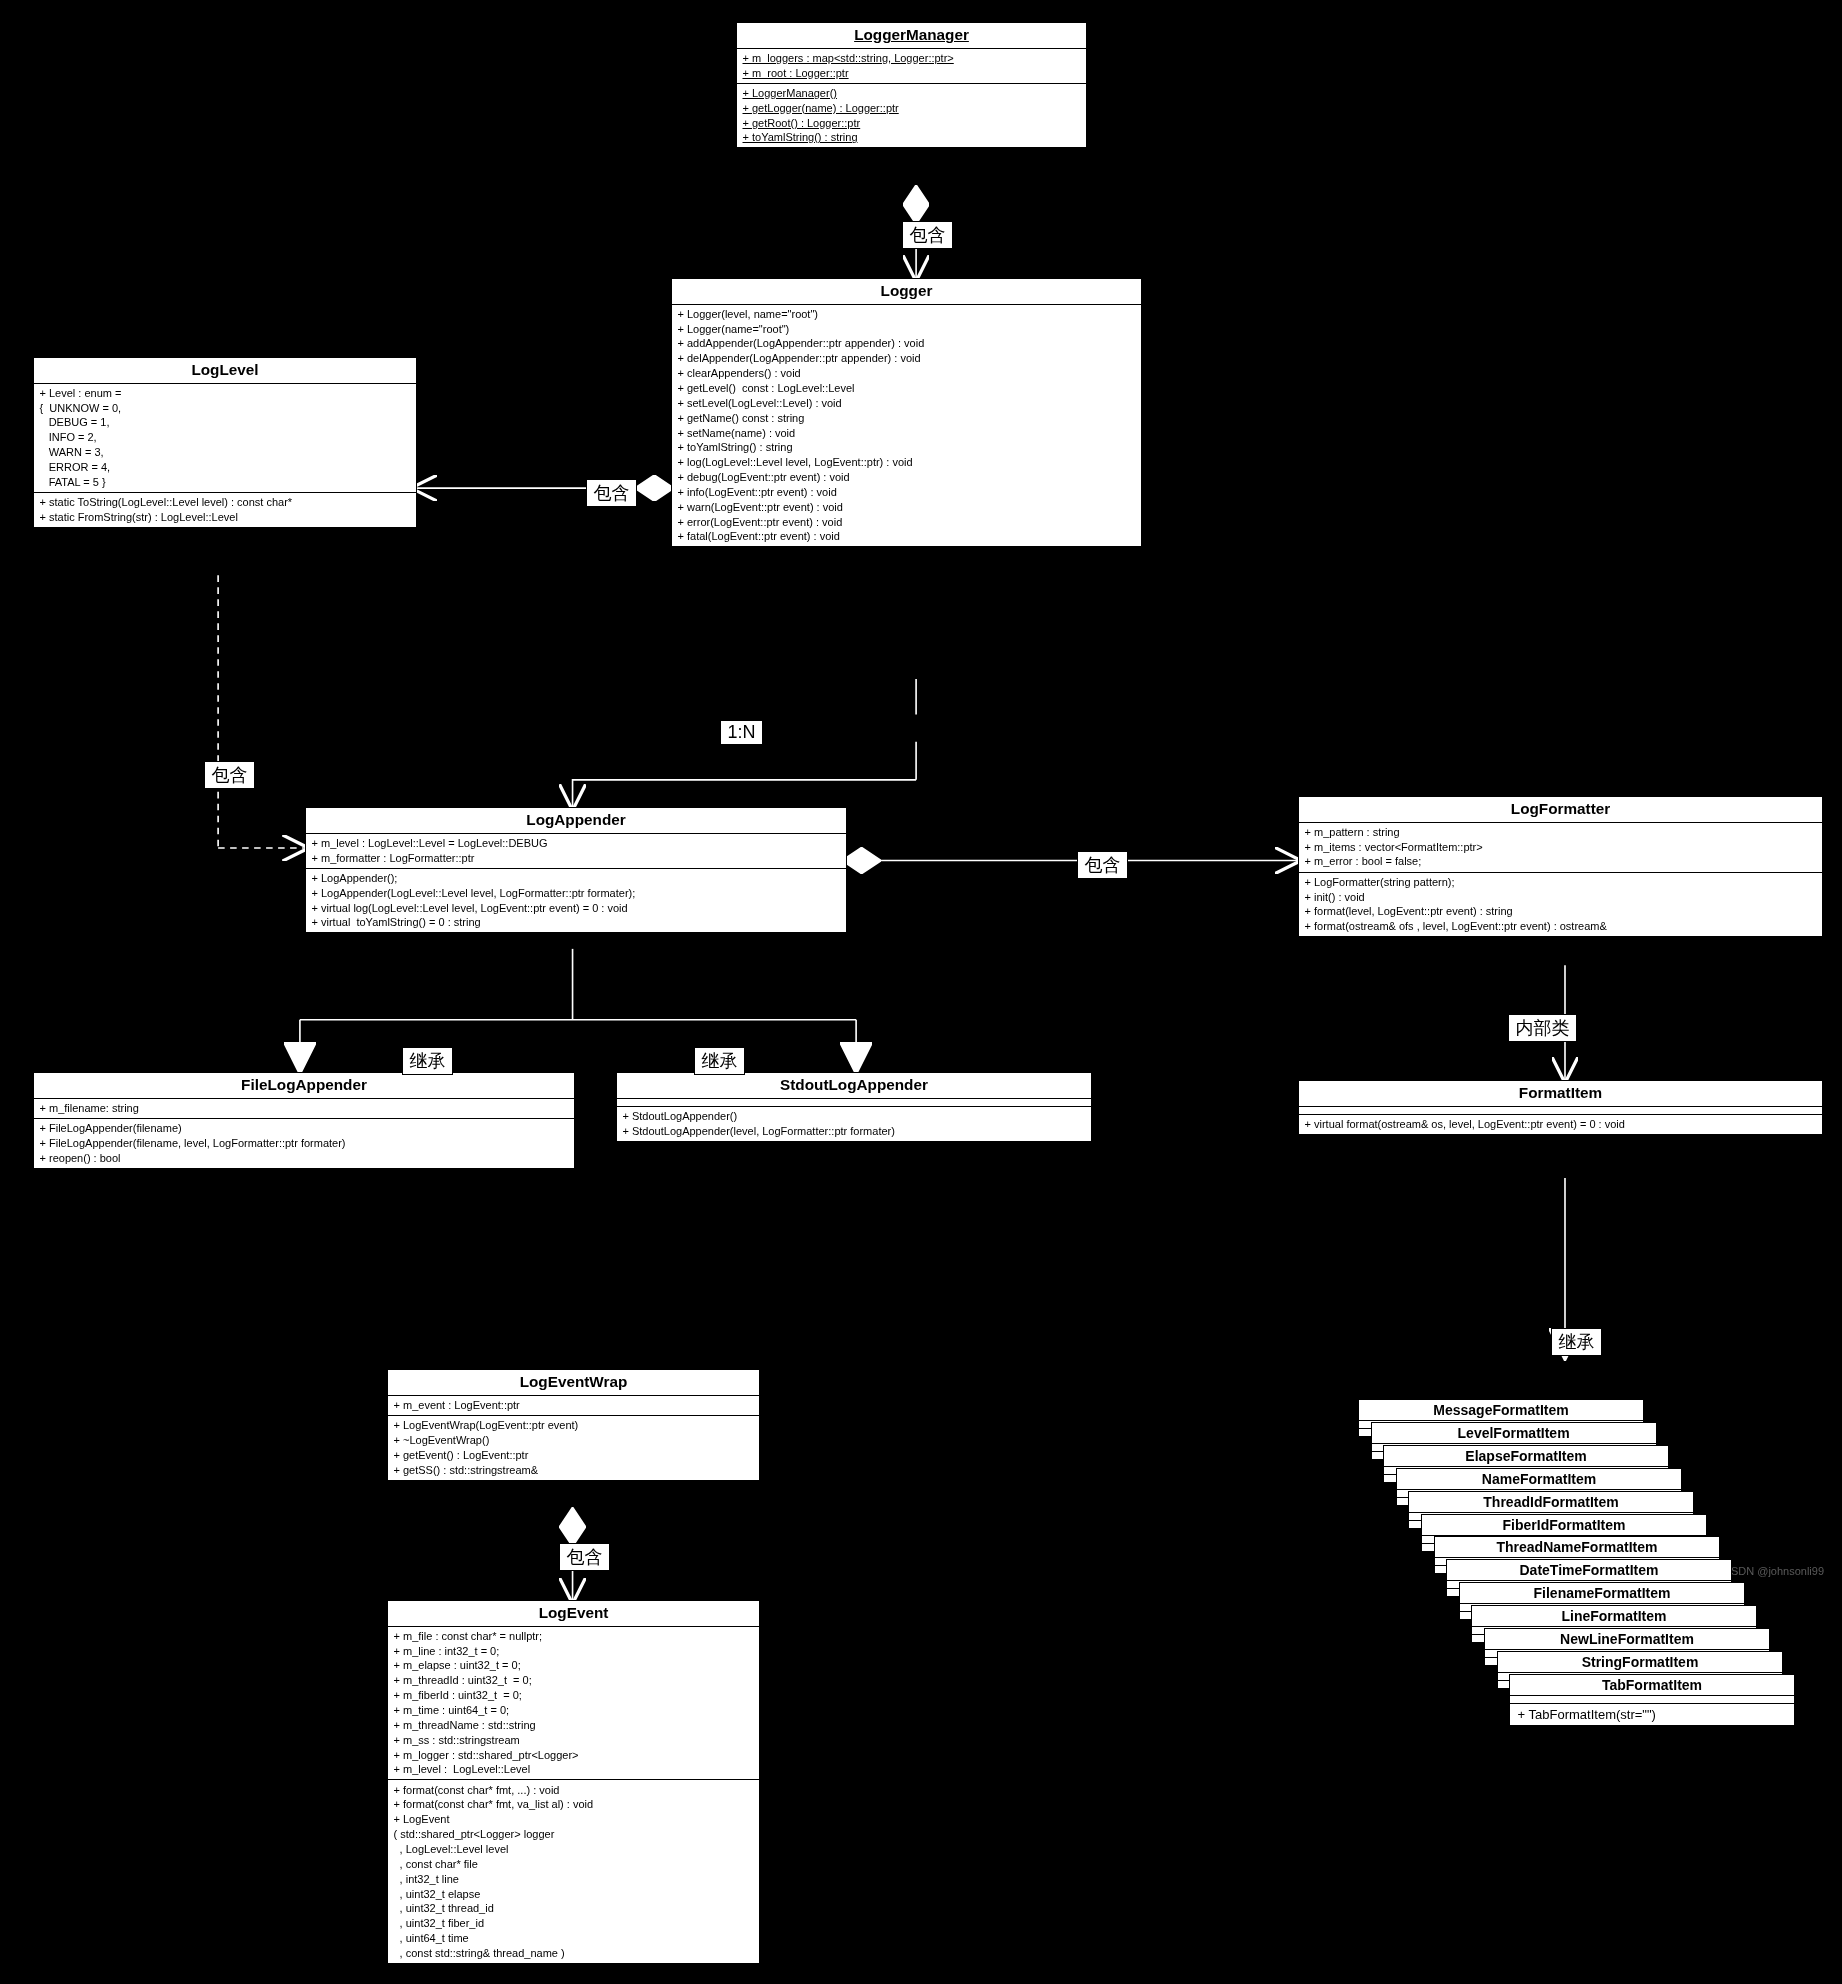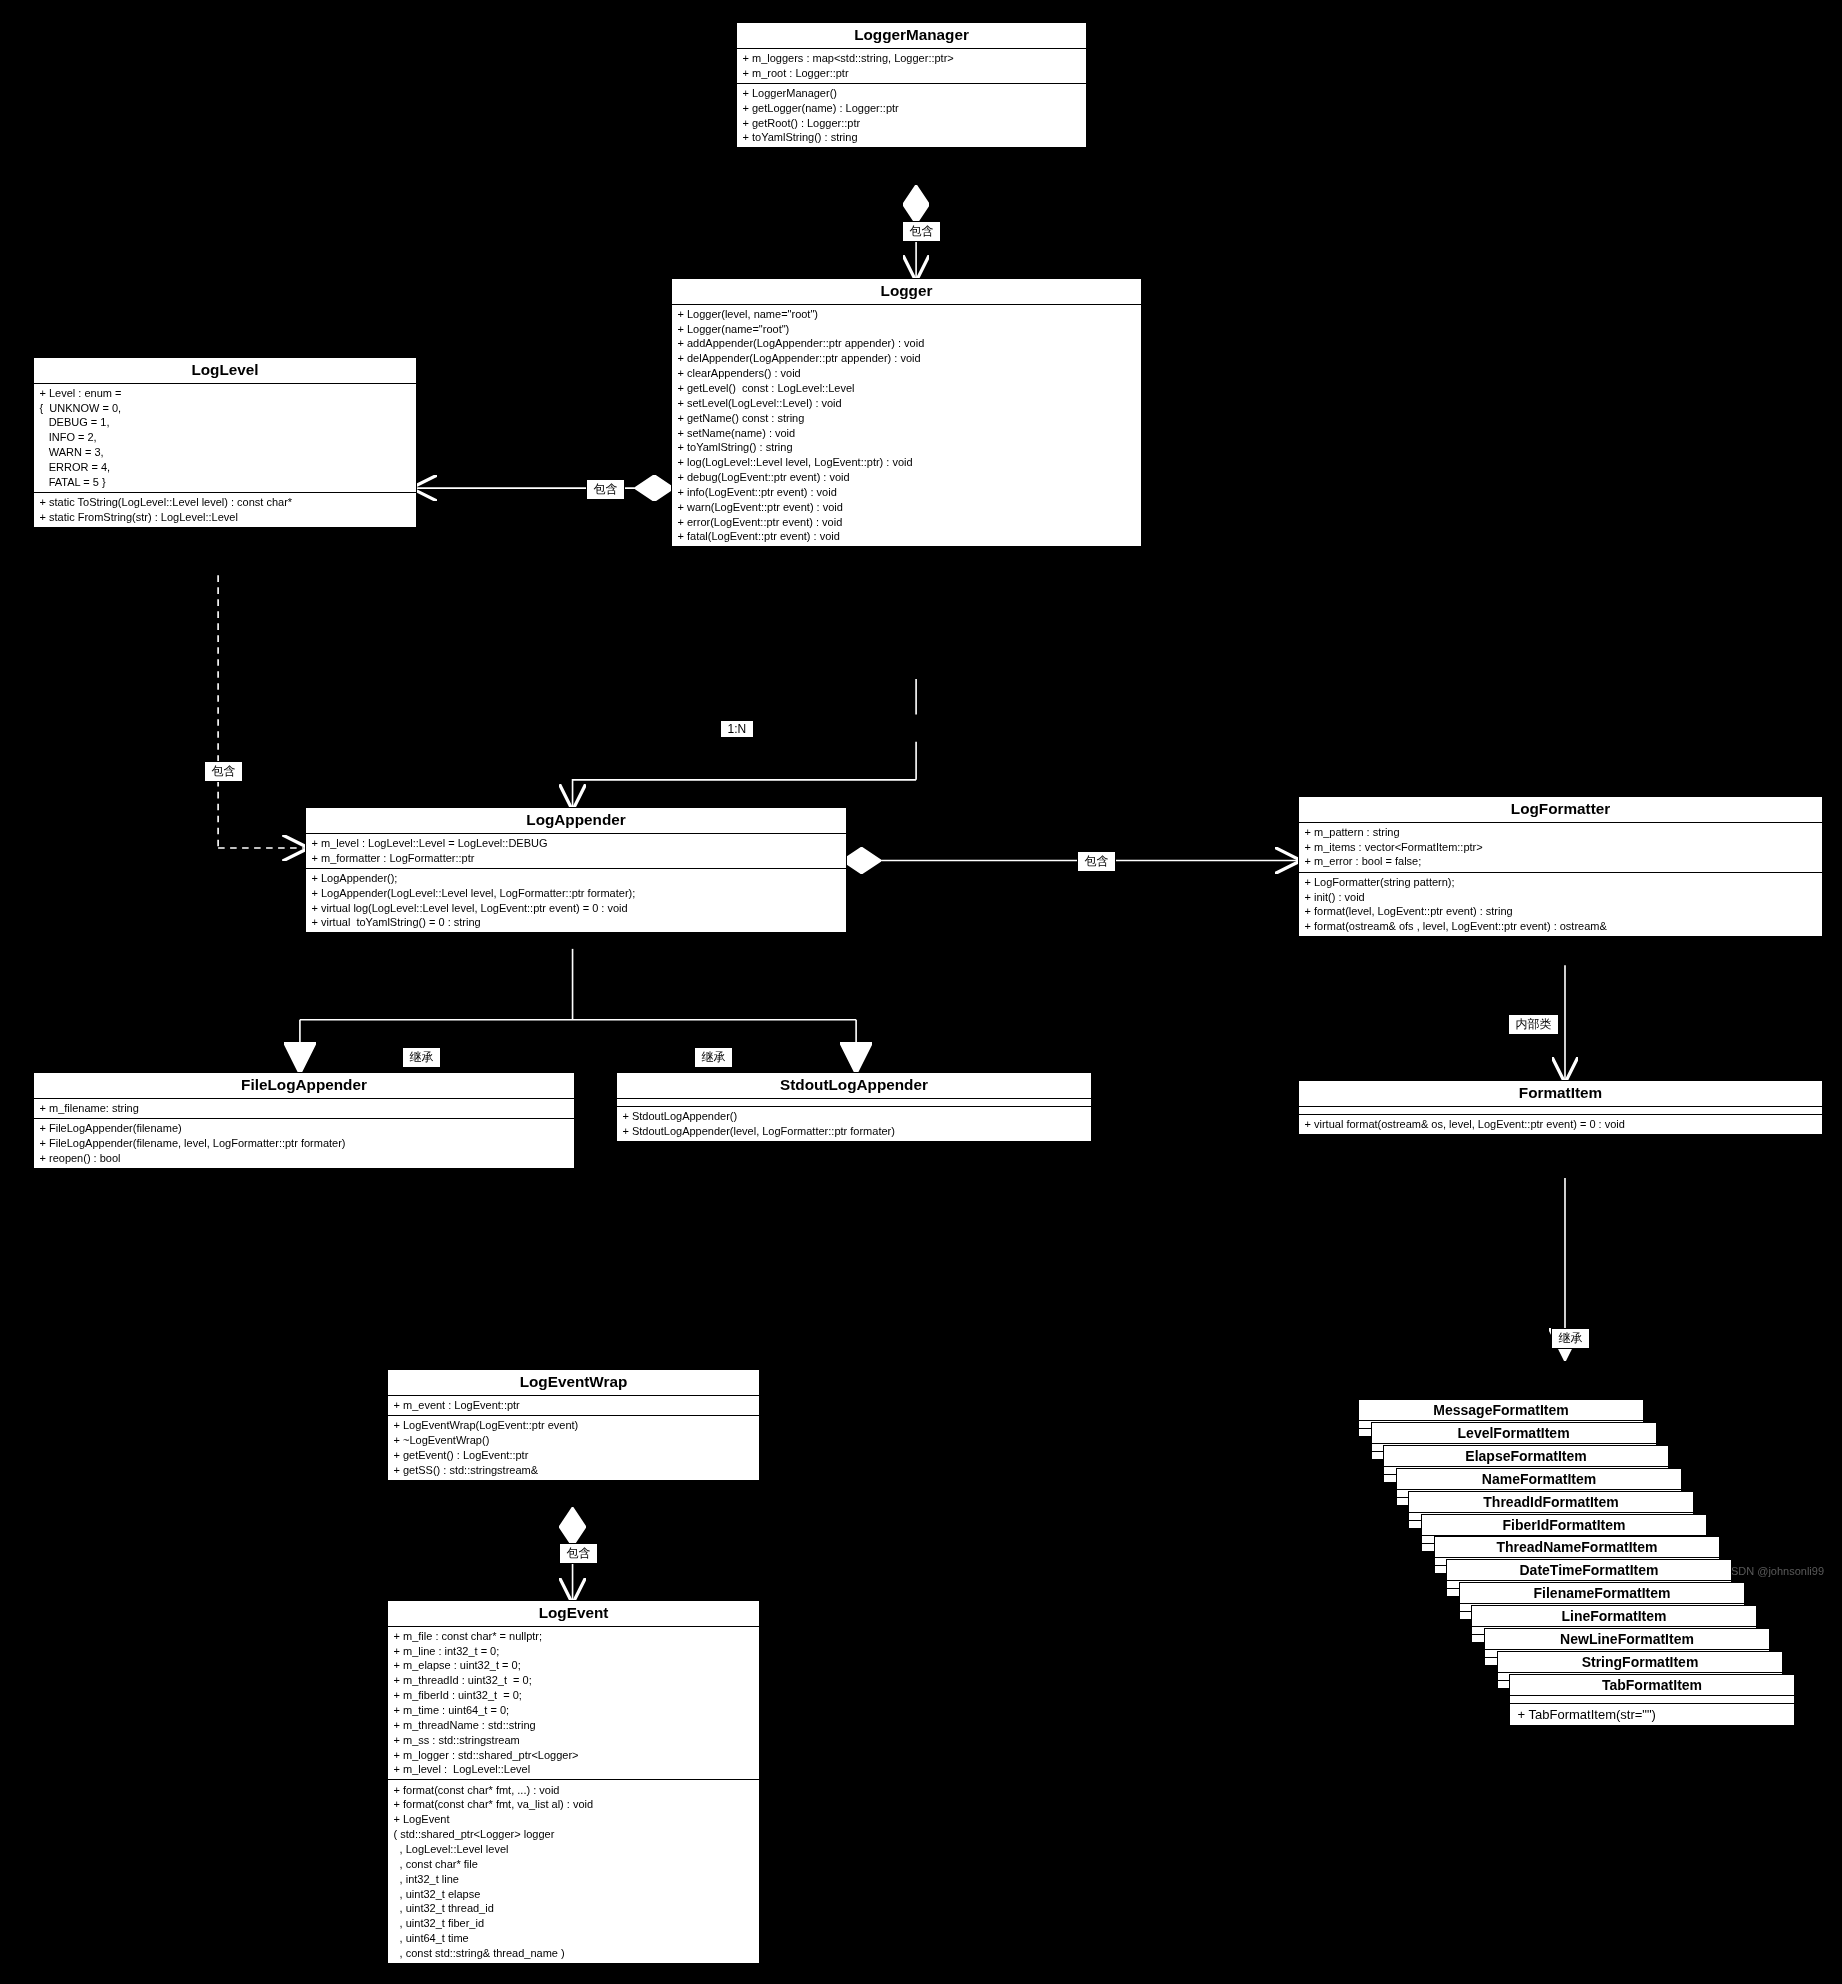--- a/index.html
+++ b/index.html
@@ -34,21 +34,21 @@
     line-height: 1.35;
     white-space: pre;
   }
   .uml .section:last-child { border-bottom: none; }
   .uml .section.empty { height: 7.6px; padding: 0; }
 
   .label {
     position: absolute;
     background: #fff;
     border: 1.1px solid #000;
-    font-size: 12px;
+    font-size: 18px;
     padding: 1.1px 6.5px;
     text-align: center;
     white-space: nowrap;
   }
 
   svg.connectors {
     position: absolute;
     left: 0; top: 0;
     width: 1842px;
     height: 1985px;
@@ -127,21 +127,21 @@
   <line x1="550" y1="1870" x2="550" y2="1965" stroke="#fff" stroke-width="3" marker-end="url(#tri)"></line>
   <line x1="1570" y1="1870" x2="1570" y2="1965" stroke="#fff" stroke-width="3" marker-end="url(#tri)"></line>
 
   <line x1="2870" y1="1770" x2="2870" y2="1980" stroke="#fff" stroke-width="3" marker-end="url(#arrow)"></line>
 
   <line x1="2870" y1="2160" x2="2870" y2="2490" stroke="#fff" stroke-width="3" marker-end="url(#tri)"></line>
 
   <line x1="1050" y1="2770" x2="1050" y2="2935" stroke="#fff" stroke-width="3" marker-start="url(#diamond)" marker-end="url(#arrow)"></line>
 </svg>
 
-<div class="uml" style="left:736px; top:22px; width:349px;">
+<div class="uml" style="left:736px; top:22px; width:349px;text-decoration:underline;">
   <div class="title">LoggerManager</div>
   <div class="section">+ m_loggers : map&lt;std::string, Logger::ptr&gt;
 + m_root : Logger::ptr</div>
   <div class="section">+ LoggerManager()
 + getLogger(name) : Logger::ptr
 + getRoot() : Logger::ptr
 + toYamlString() : string</div>
 </div>
 
 <div class="uml" style="left:33px; top:357px; width:382px;">

